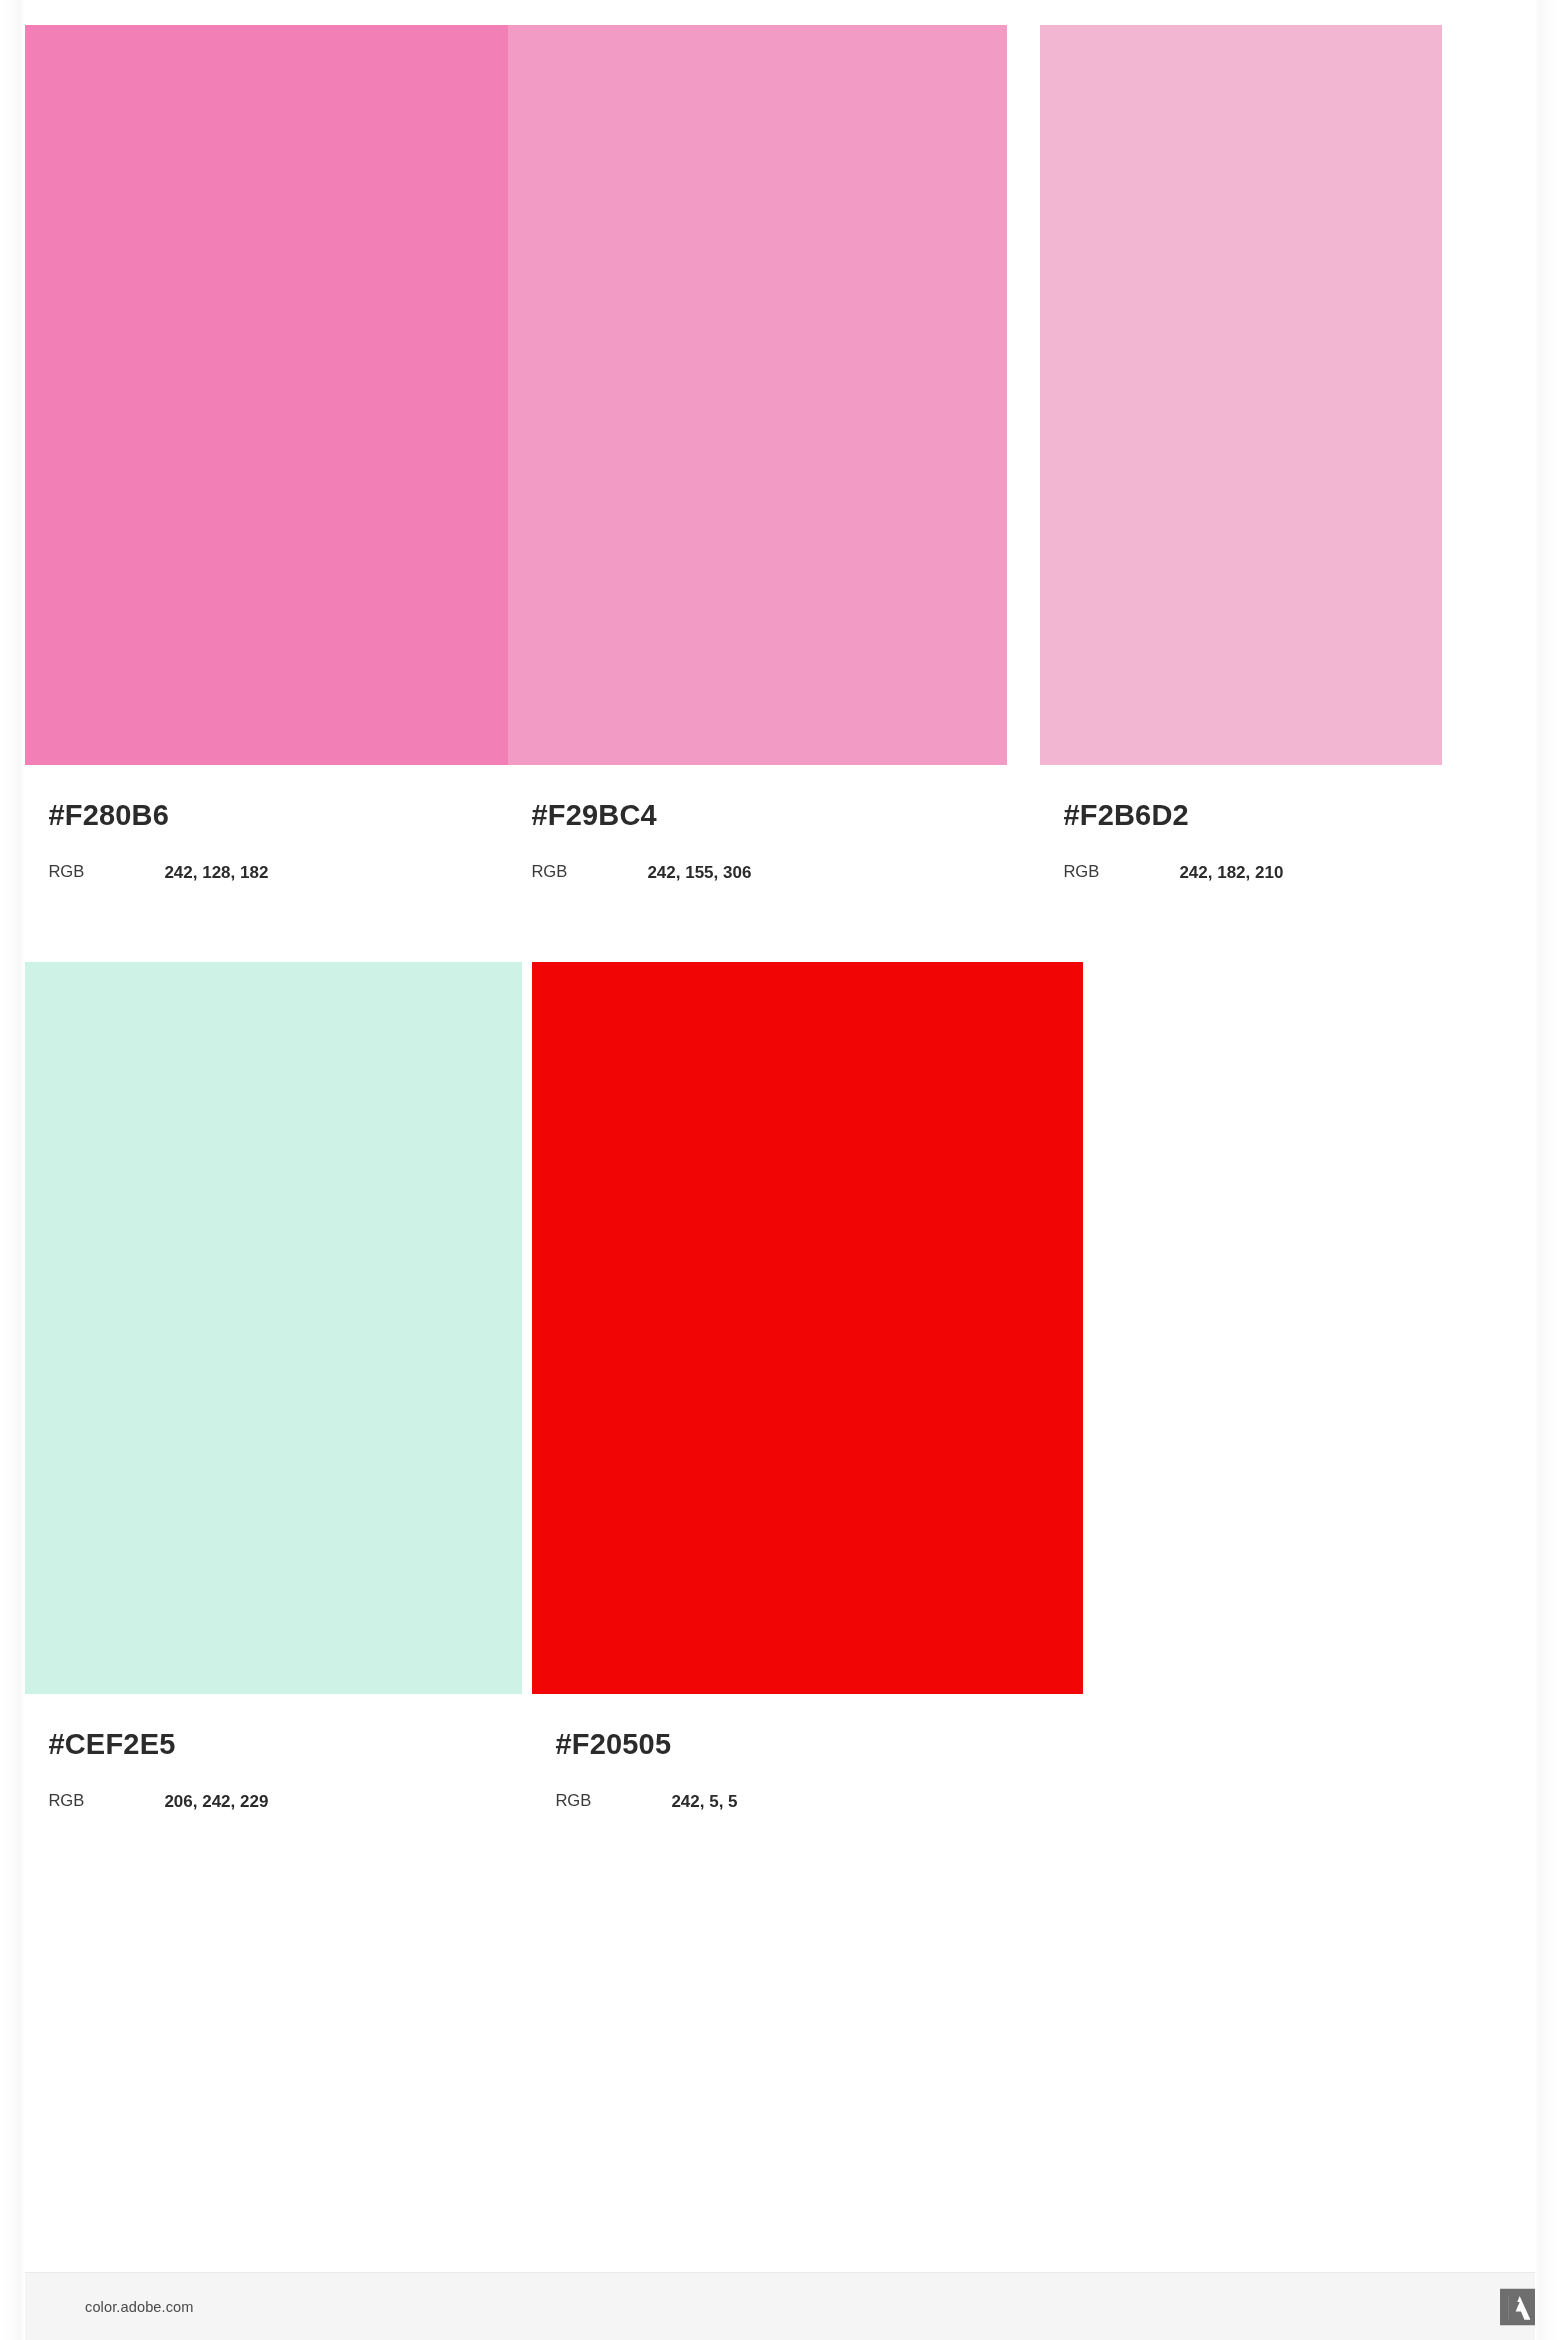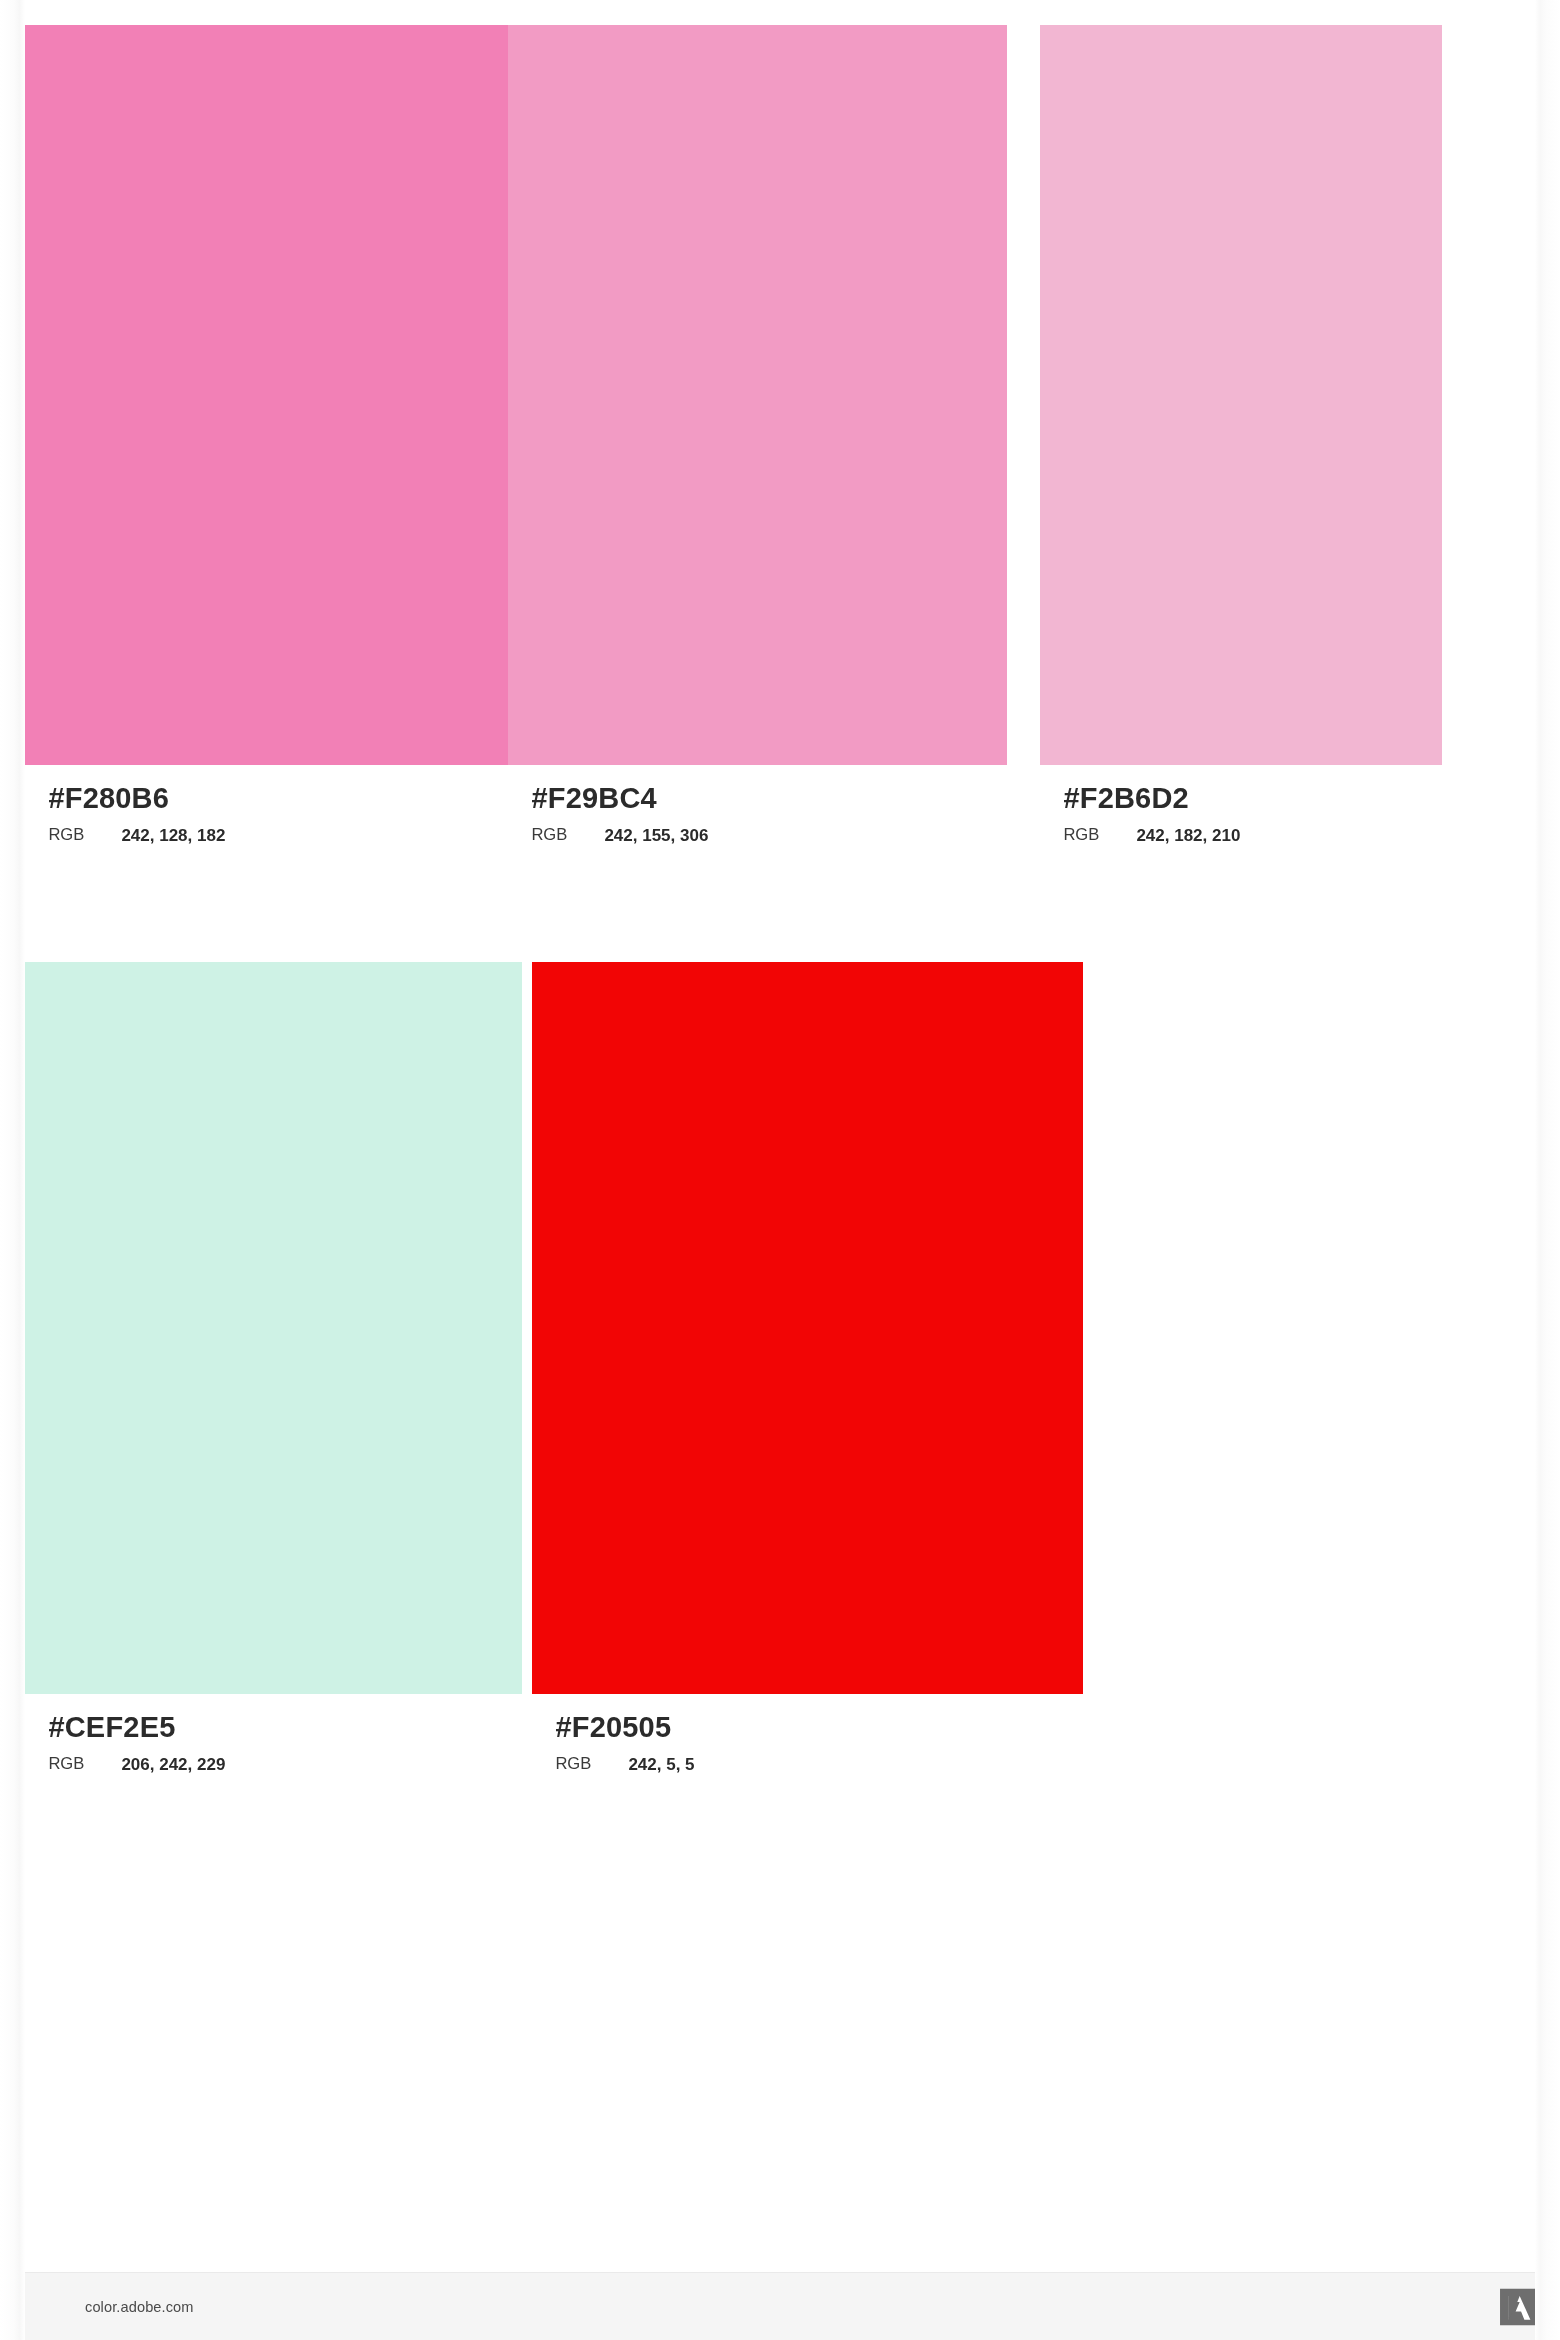--- a/index.html
+++ b/index.html
@@ -75,31 +75,32 @@
 
   .swatch-meta {
     padding-left: 23.4px;
   }
 
   .swatch-hex {
     font-size: 29px;
     font-weight: bold;
     color: #2b2b2b;
     letter-spacing: 0.2px;
-    margin-top: 19px;
+    margin-top: 36px;
     line-height: 1;
     white-space: nowrap;
   }
 
   .swatch-rgb-line {
-    margin-top: 14px;
+    margin-top: 34px;
     line-height: 1;
     white-space: nowrap;
     display: flex;
     align-items: flex-end;
+    gap: 43px;
   }
   .rgb-key {
     font-size: 16.6px;
     font-weight: normal;
     color: #3a3a3a;
     width: 73px;
     flex: 0 0 73px;
   }
   .rgb-val {
     font-size: 17px;

